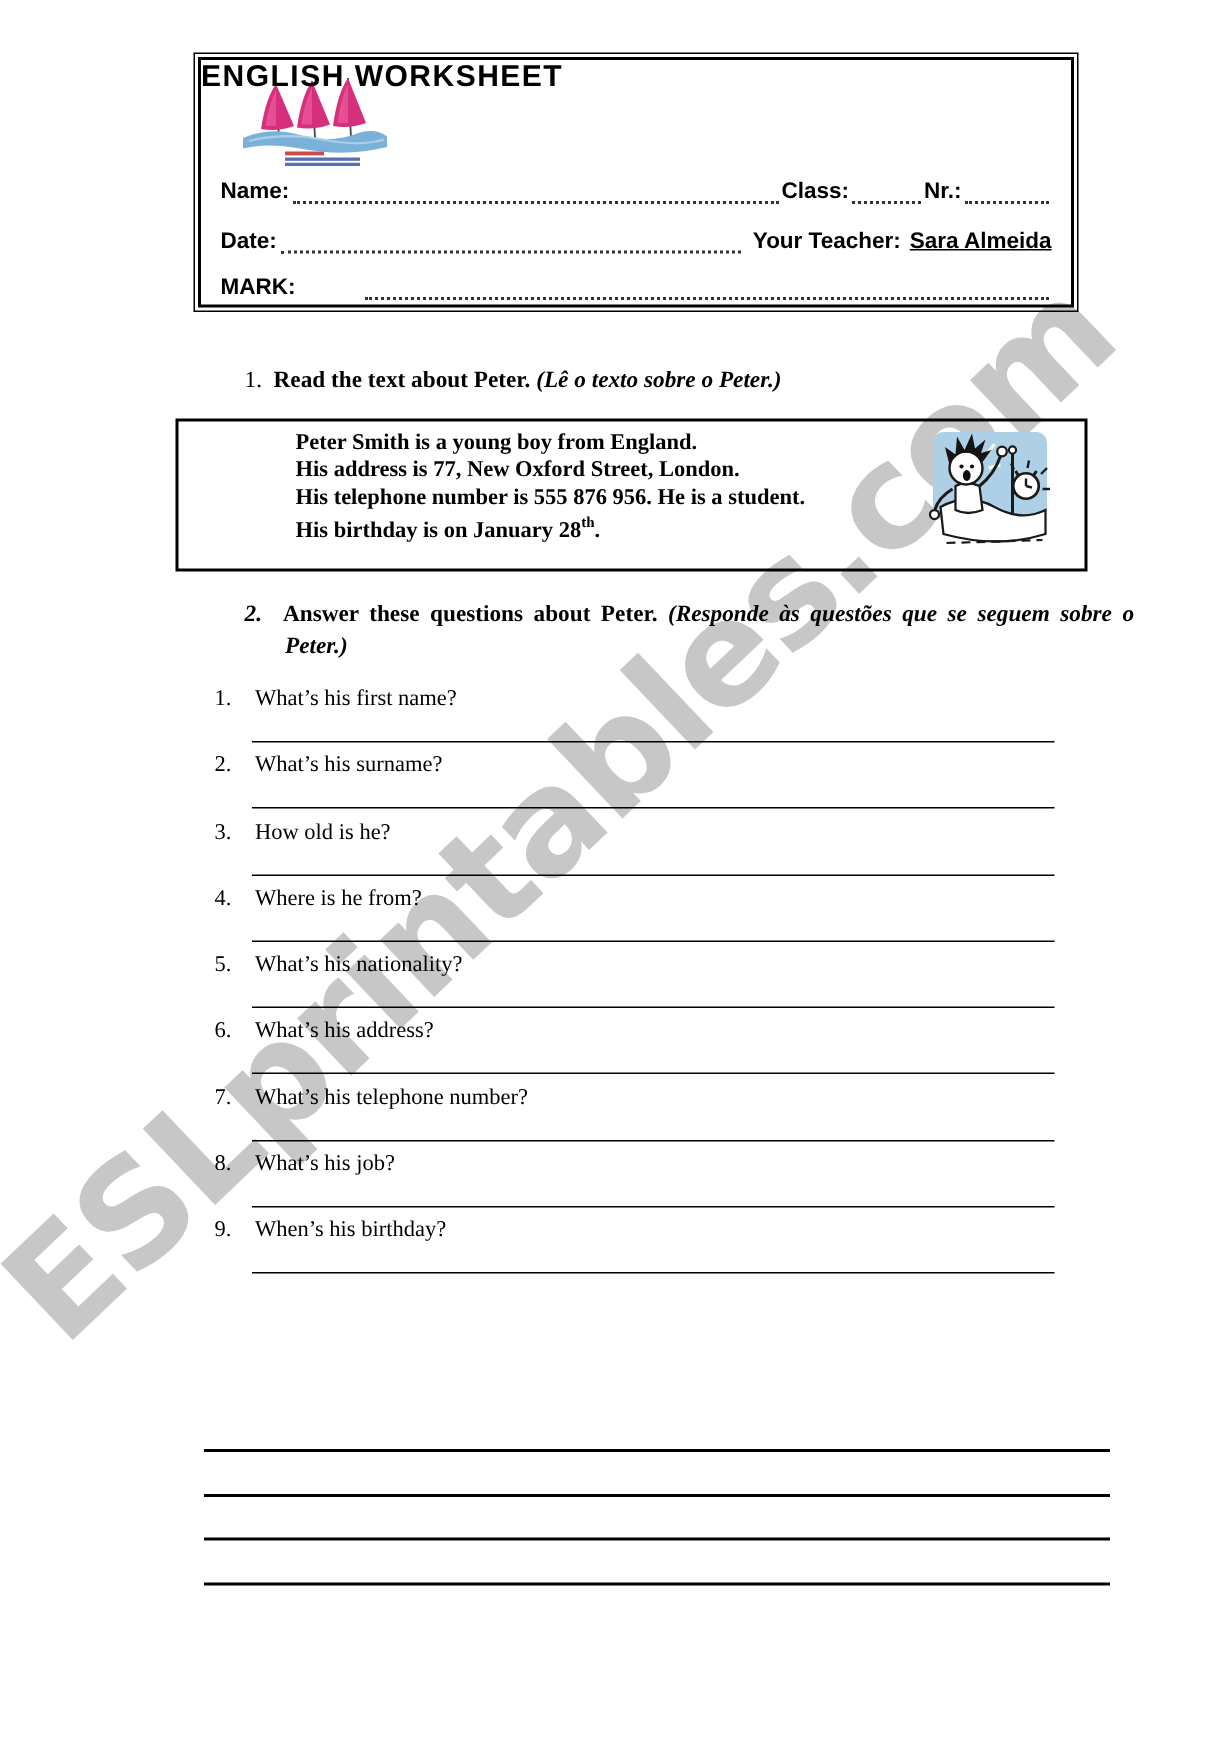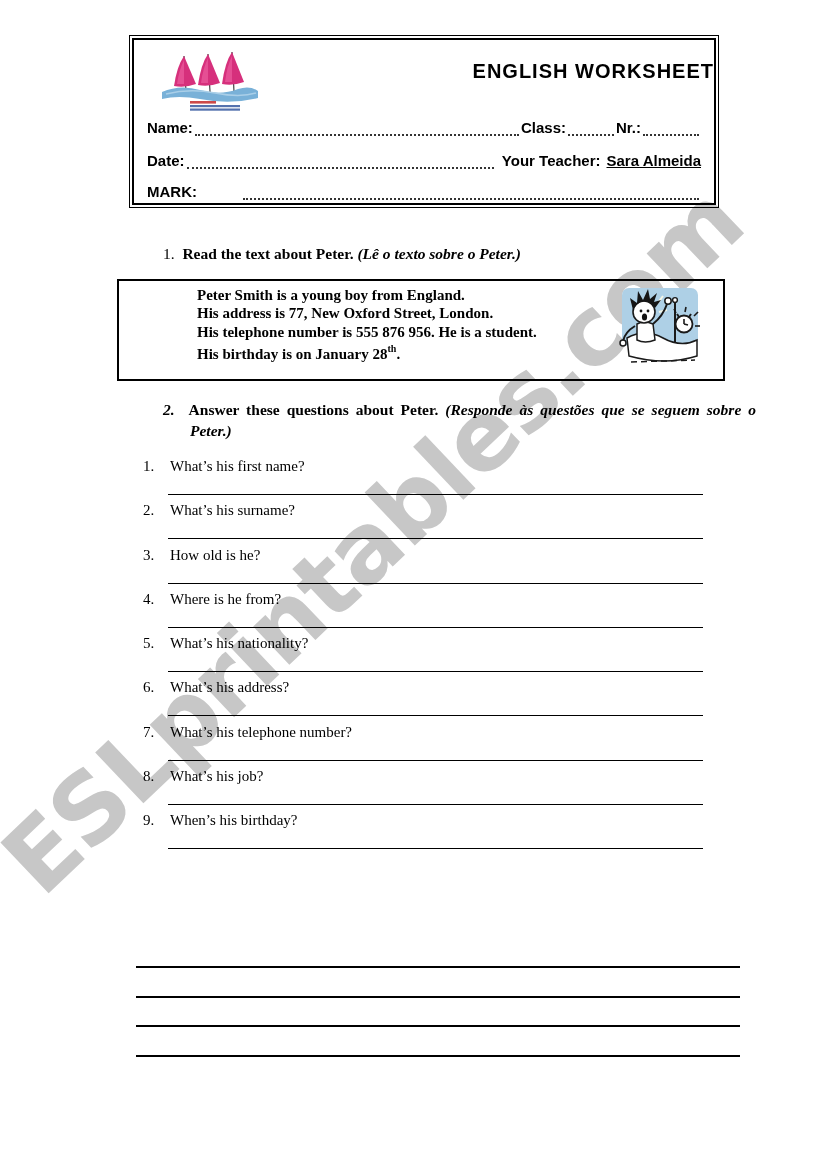--- a/index.html
+++ b/index.html
@@ -15,21 +15,21 @@
     transform-origin:left bottom;transform:rotate(-43.5deg);
   }
   .content{position:absolute;inset:0;z-index:1;}
   
   .header-box{
     position:absolute;left:132px;top:38px;width:580px;height:163px;
     border:2px solid #000;outline:1px solid #000;outline-offset:2px;
     font-family:"Liberation Sans","DejaVu Sans",sans-serif;
   }
   .logo{position:absolute;left:26px;top:8px;width:100px;height:64px;}
-  .title-wrap{position:absolute;left:0;top:20px;width:100%;text-align:right;}
+  .title-wrap{position:absolute;left:0;top:0;width:100%;text-align:left;}
   .ws-title{font-size:20px;letter-spacing:1px;font-weight:600;}
   .ws-subtitle{font-size:17px;font-weight:bold;letter-spacing:0.5px;margin-top:3px;}
   .field-row{
     position:absolute;left:13px;right:13px;display:flex;align-items:flex-end;
     font-size:15px;font-weight:700;height:20px;
   }
   .row-name{top:76px;} .row-date{top:109px;} .row-mark{top:140px;gap:44px;}
   .leader{flex:1 1 auto;border-bottom:2px dotted #333;height:15px;margin:0 2px;}
   .leader-fixed48{flex:0 0 46px;border-bottom:2px dotted #333;height:15px;margin:0 2px;}
   .leader-fixed58{flex:0 0 56px;border-bottom:2px dotted #333;height:15px;margin:0 2px;}

